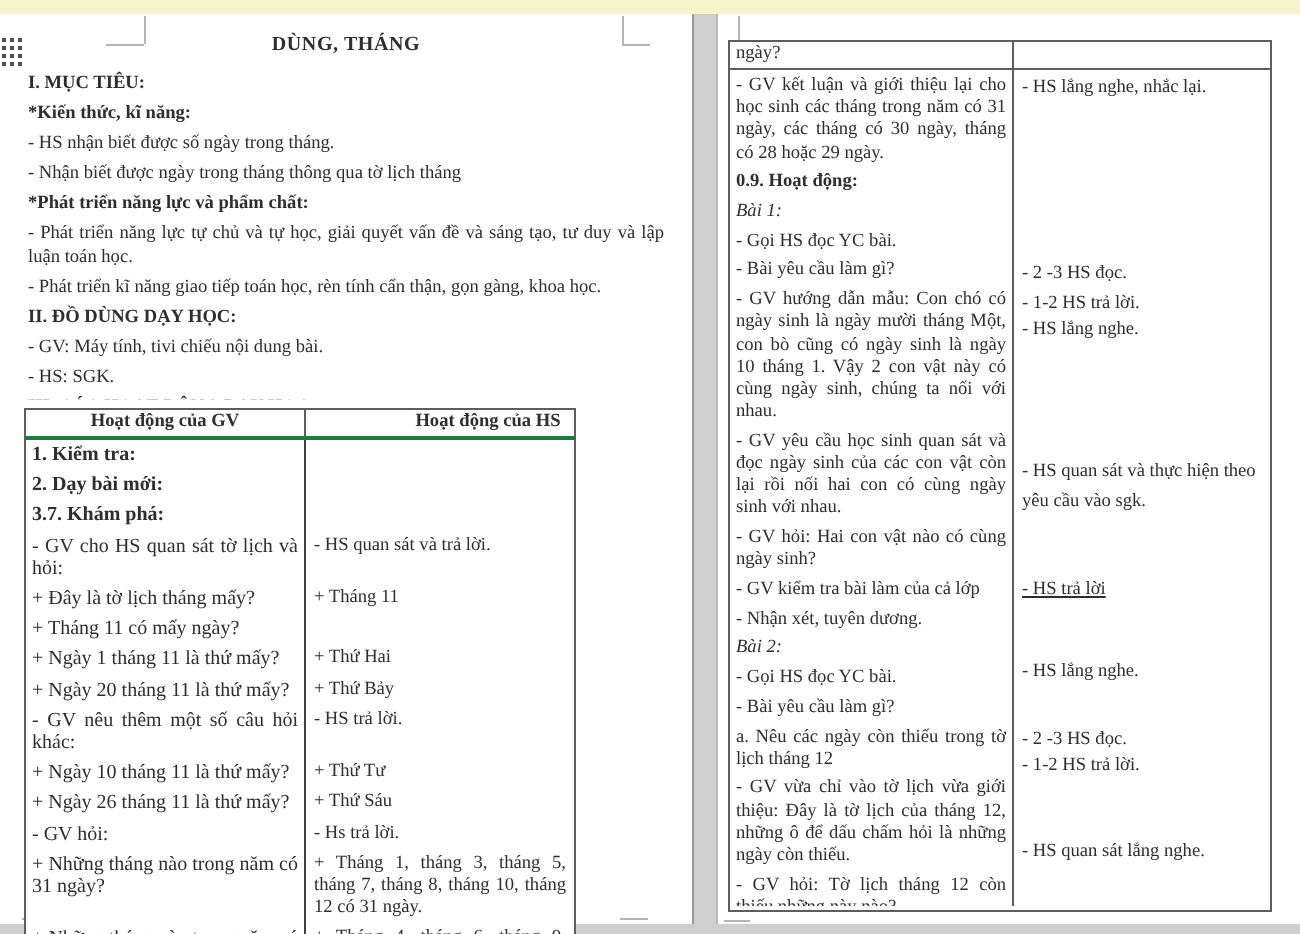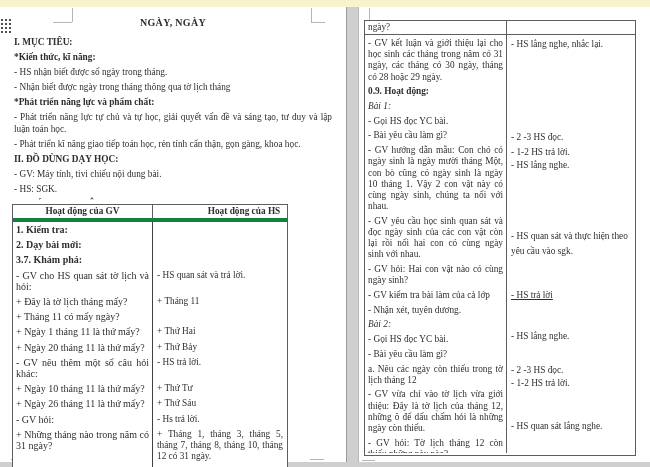--- a/index.html
+++ b/index.html
@@ -40,21 +40,21 @@
   .doc-text p{
     font-size:9.3px;line-height:11.5px;margin:0 0 3.5px 0;text-align:justify;
   }
   .doc-text p.b{font-weight:bold;}
   
   .lesson-table{
     position:absolute;border:1px solid #5d5d5d;background:#fff;
   }
   .t-left{left:12px;top:197px;width:274px;}
   .t-right{left:5px;top:13px;width:270px;height:434px;}
-  .thead{display:flex;border-bottom:4px solid #15803d;gap:48px;}
+  .thead{display:flex;border-bottom:2px solid #15803d;gap:48px;}
   .thead .cell{
     font-weight:bold;font-size:9.3px;line-height:13px;text-align:center;flex:1;
   }
   .thead .cell:first-child{border-right:1px solid #5d5d5d;flex:0 0 139px;}
   .trow{display:flex;}
   .trow .gv{
     flex:0 0 133px;border-right:1px solid #404040;padding:2px 3px;
     font-size:10px;line-height:11.2px;text-align:justify;
   }
   .trow .hs{flex:1;padding:2px 4px;font-size:9.3px;line-height:11.2px;text-align:justify;}
@@ -113,21 +113,21 @@
     <span class="h" style="left:0;top:14px;width:14px;"></span>
   </div>
   <div class="corner" style="left:11px;top:452px;">
     <span class="h" style="left:0;top:0;width:14px;"></span>
   </div>
   <div class="corner" style="left:310px;top:452px;">
     <span class="h" style="left:0;top:0;width:14px;"></span>
   </div>
 
   <div class="doc-text">
-    <div class="doc-title">NGÀY, NGÀY</div>
+    <div class="doc-title">DÙNG, THÁNG</div>
     <div id="leftParas">
         <p class="b">I. MỤC TIÊU:</p>
         <p class="b">*Kiến thức, kĩ năng:</p>
         <p>- HS nhận biết được số ngày trong tháng.</p>
         <p>- Nhận biết được ngày trong tháng thông qua tờ lịch tháng</p>
         <p class="b">*Phát triển năng lực và phẩm chất:</p>
         <p>- Phát triển năng lực tự chủ và tự học, giải quyết vấn đề và sáng tạo, tư duy và lập luận toán học.</p>
         <p>- Phát triển kĩ năng giao tiếp toán học, rèn tính cẩn thận, gọn gàng, khoa học.</p>
         <p class="b">II. ĐỒ DÙNG DẠY HỌC:</p>
         <p>- GV: Máy tính, tivi chiếu nội dung bài.</p>

